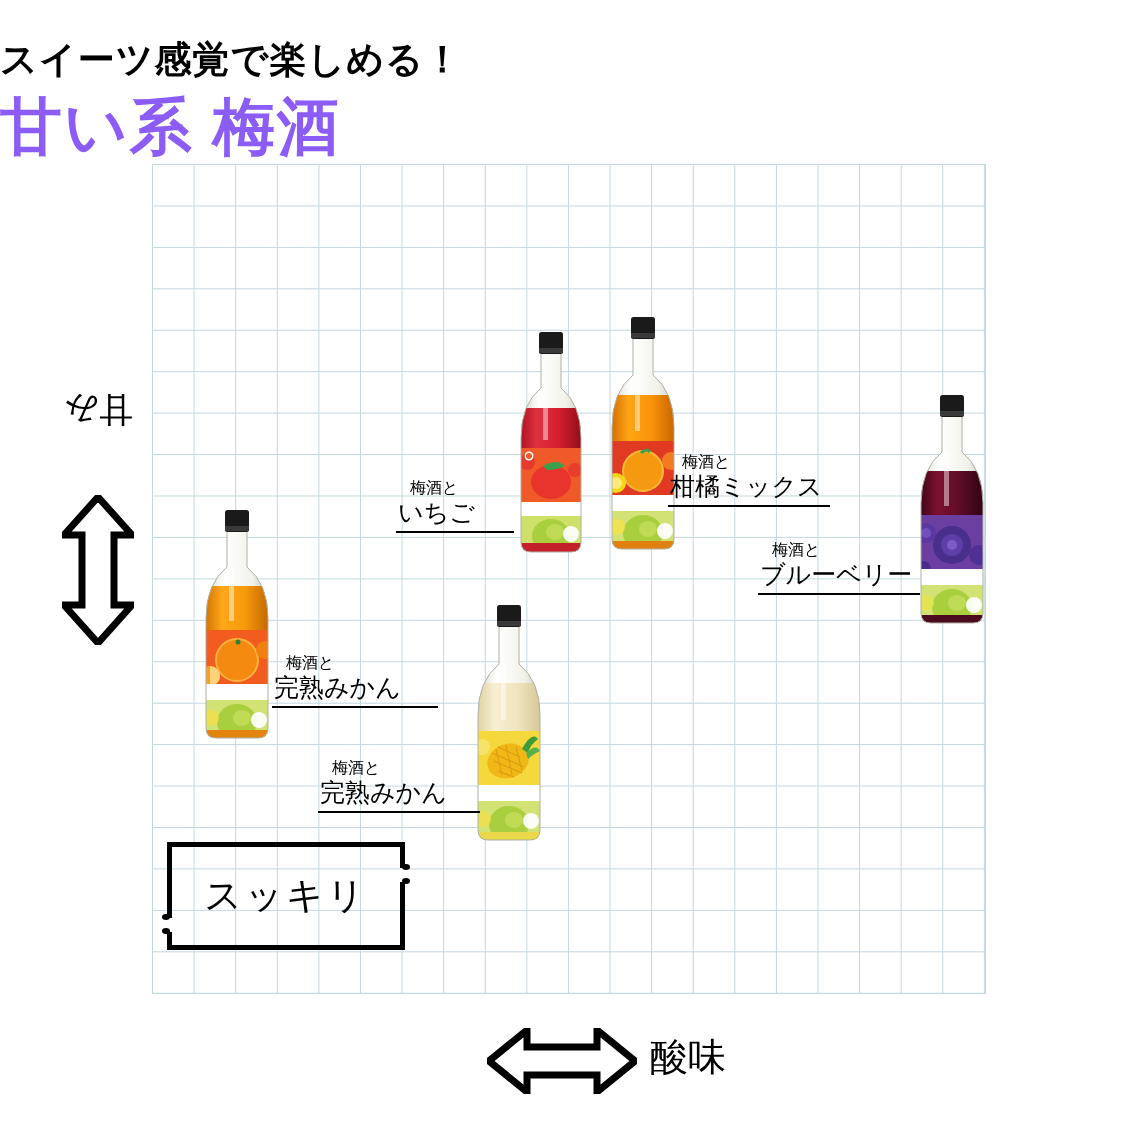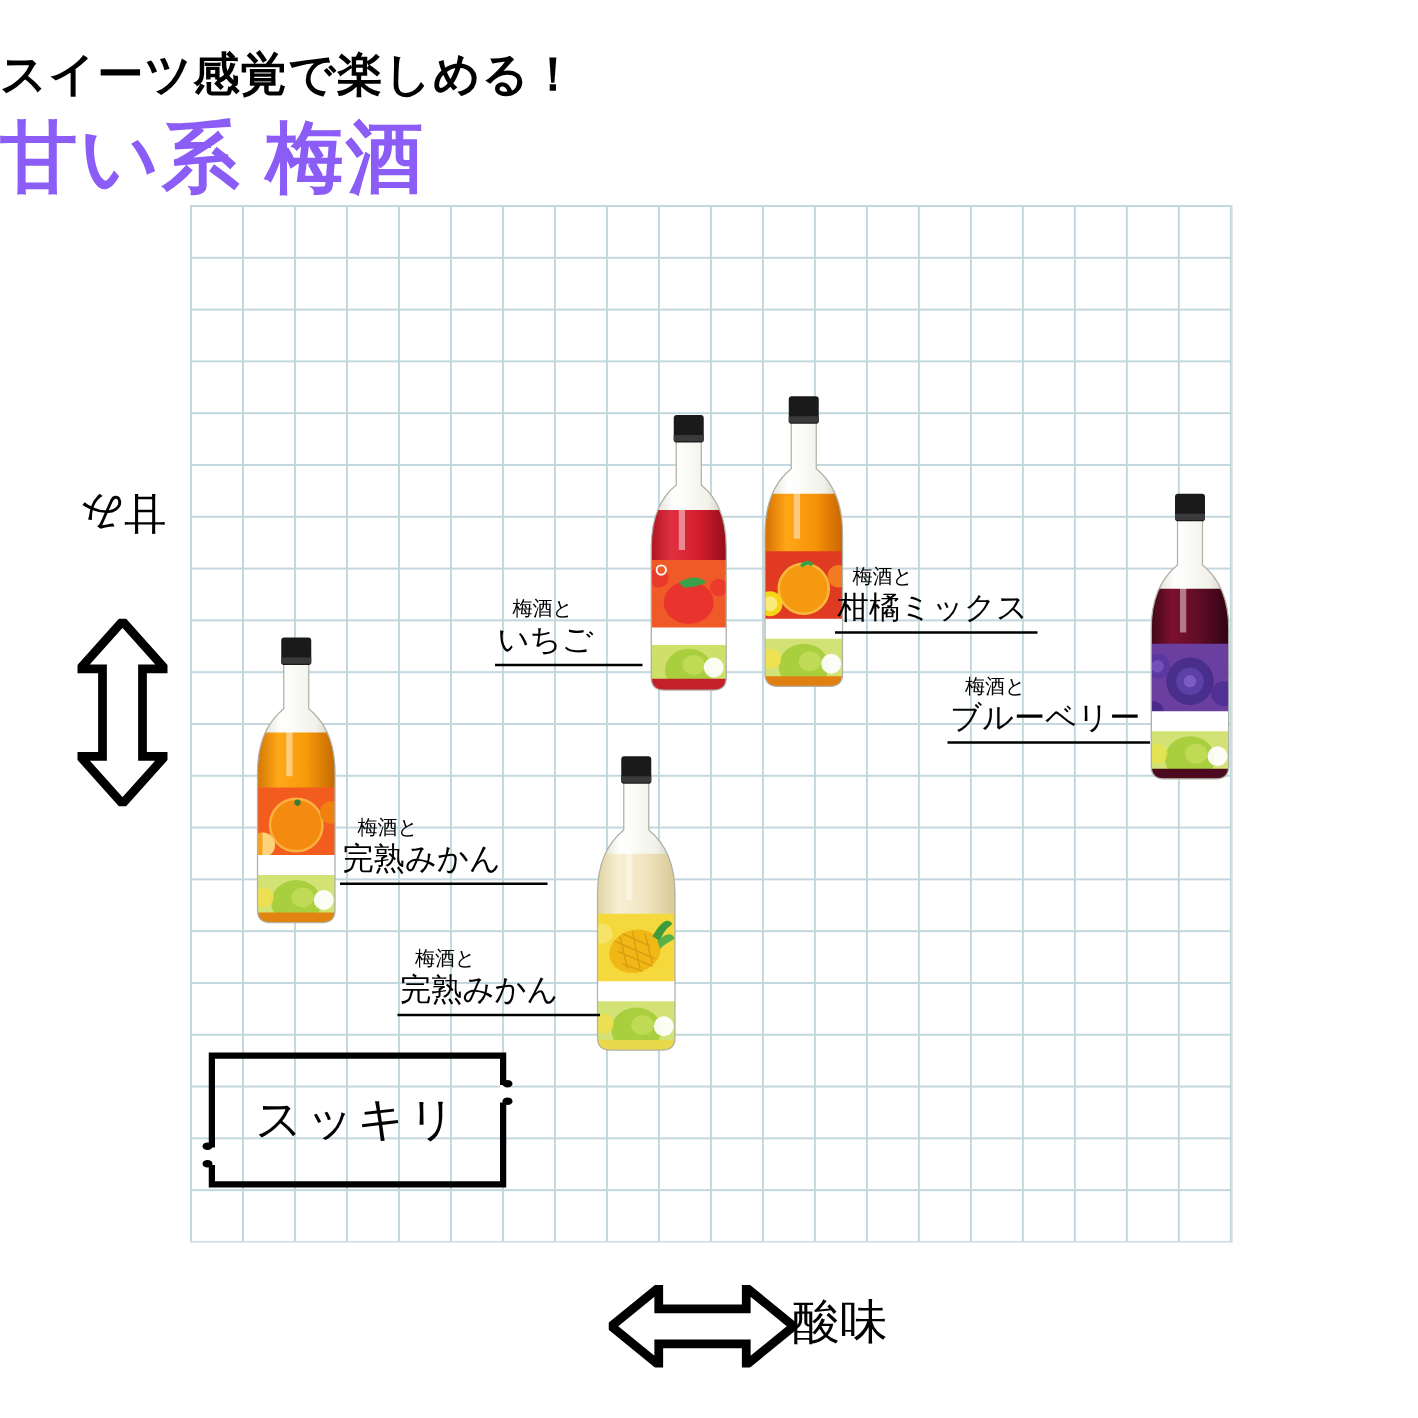--- a/index.html
+++ b/index.html
@@ -80,21 +80,21 @@
   }
   .axis-x-arrow {
     position: absolute;
     left: 487px;
     top: 1028px;
     width: 150px;
     height: 66px;
   }
   .axis-x-label {
     position: absolute;
-    left: 634px;
+    left: 650px;
     top: 1032px;
     font-size: 38px;
     color: #000;
     white-space: nowrap;
   }
 
   
   .corner-box {
     position: absolute;
     background: transparent;

